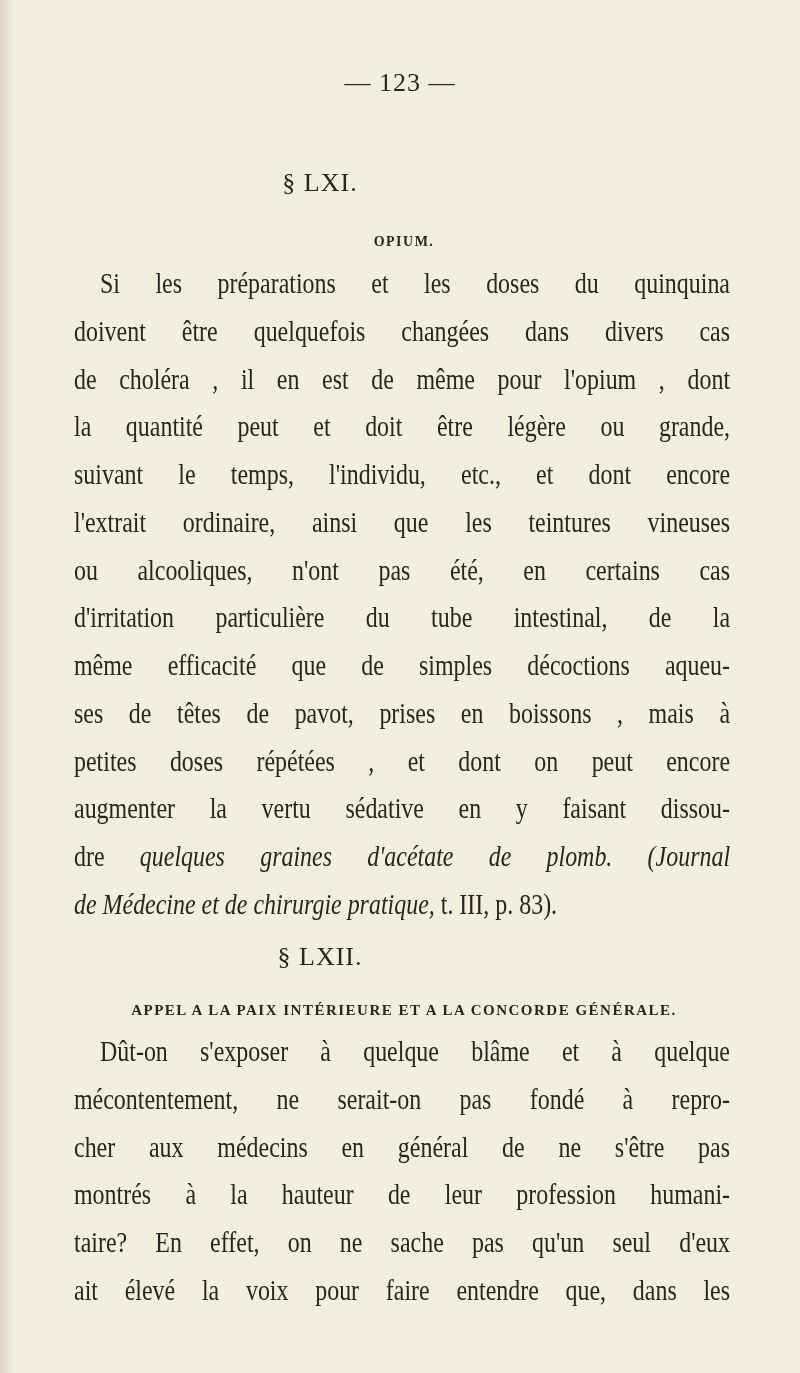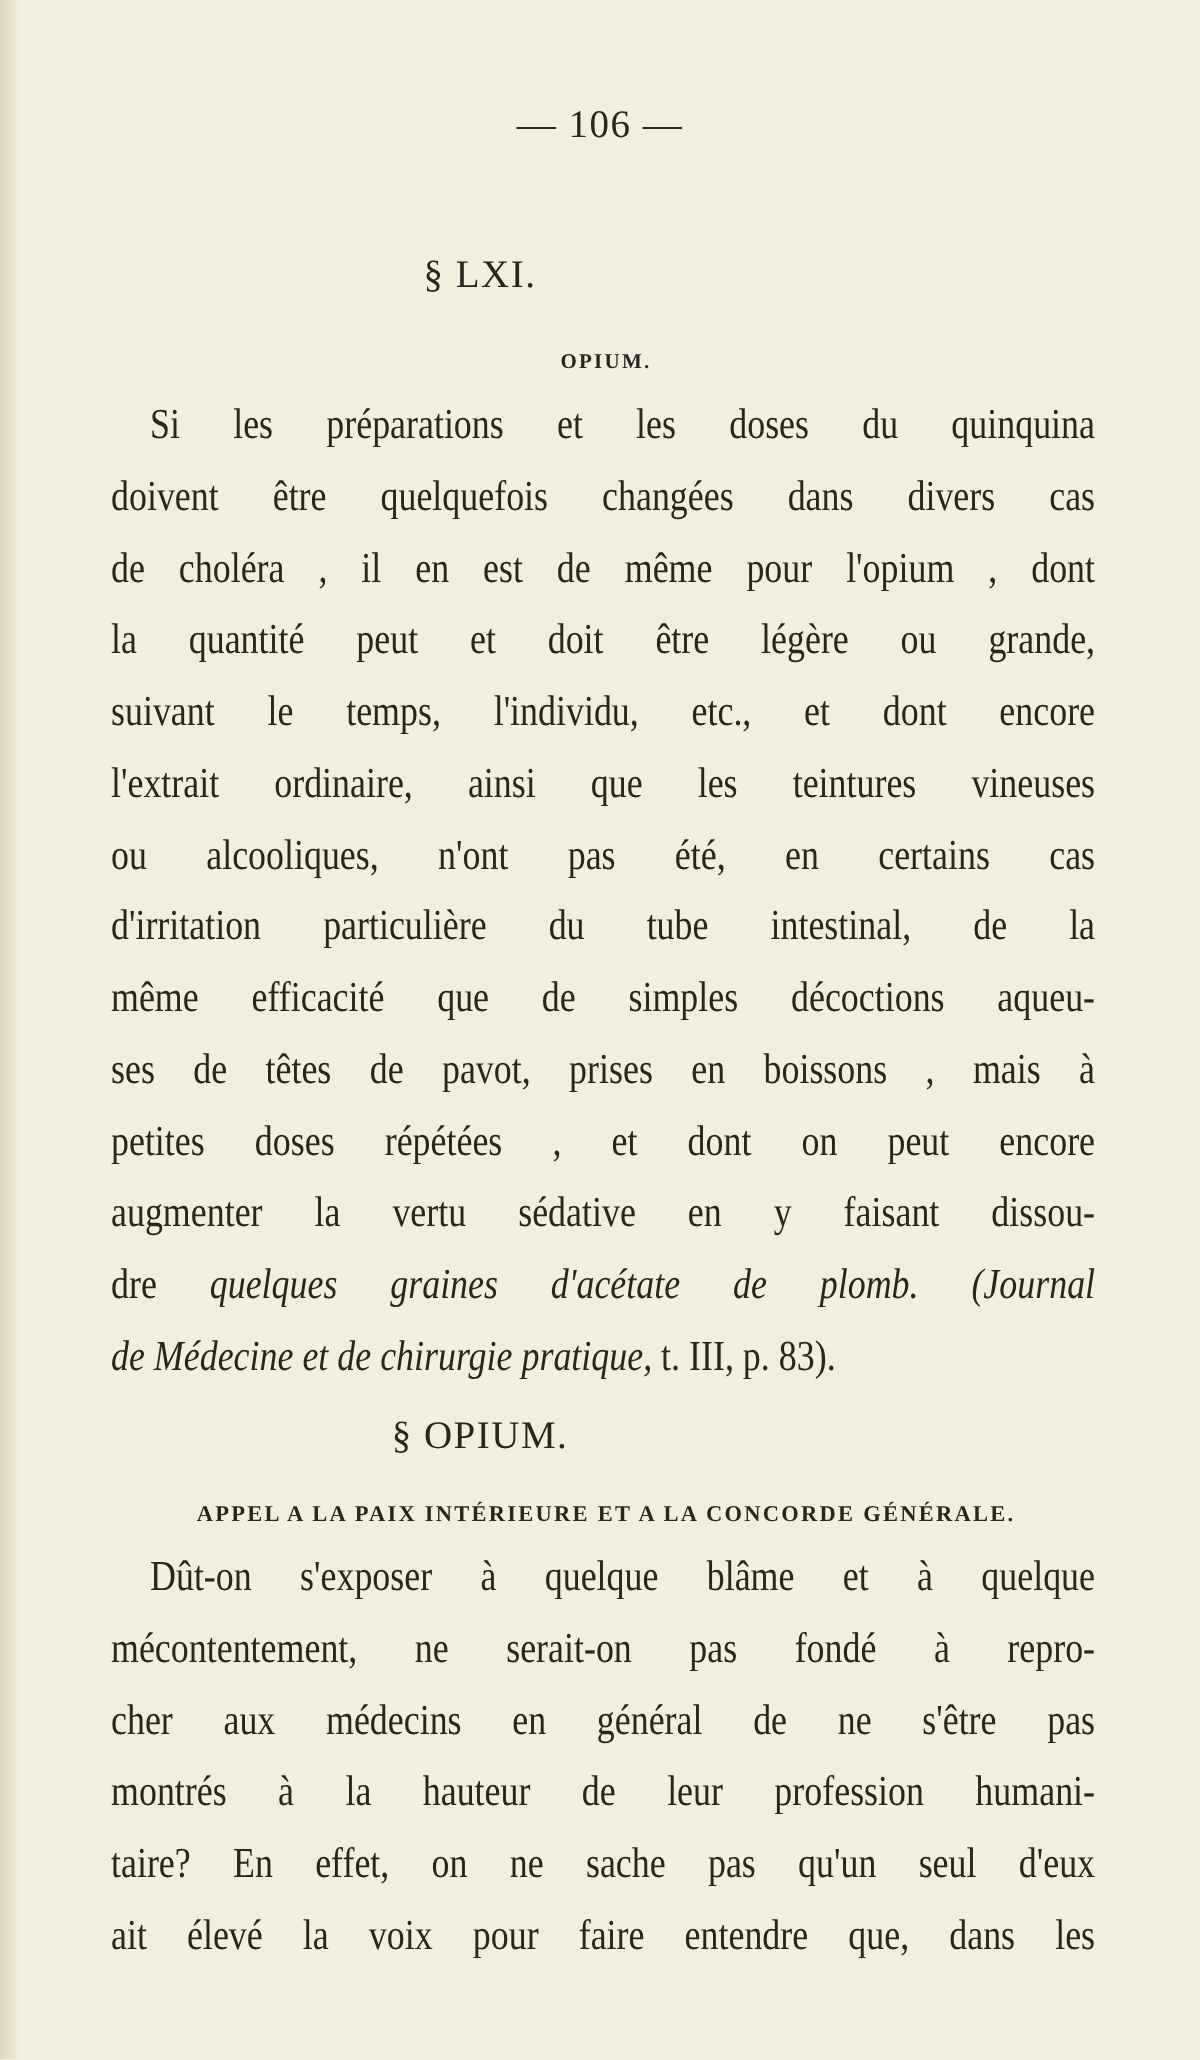--- a/index.html
+++ b/index.html
@@ -64,41 +64,41 @@
     }
     .line.indent { left: 100px; width: 750px; }
     .line.last { text-align-last: left; }
     .it { font-style: italic; }
   </style>
 </head>
 <body>
 
 <div class="page-edge"></div>
 
-<div class="page-number">— 106 —</div>
+<div class="page-number">— 123 —</div>
 
 <div class="section-mark" style="top:168px">§ LXI.</div>
 <div class="section-title" style="top:234px; font-size:14px;">OPIUM.</div>
 
 <div class="line indent" style="top:266px">Si les préparations et les doses du quinquina</div>
 <div class="line" style="top:314px">doivent être quelquefois changées dans divers cas</div>
 <div class="line" style="top:362px">de choléra , il en est de même pour l'opium , dont</div>
 <div class="line" style="top:409px">la quantité peut et doit être légère ou grande,</div>
 <div class="line" style="top:457px">suivant le temps, l'individu, etc., et dont encore</div>
 <div class="line" style="top:505px">l'extrait ordinaire, ainsi que les teintures vineuses</div>
 <div class="line" style="top:553px">ou alcooliques, n'ont pas été, en certains cas</div>
 <div class="line" style="top:600px">d'irritation particulière du tube intestinal, de la</div>
 <div class="line" style="top:648px">même efficacité que de simples décoctions aqueu-</div>
 <div class="line" style="top:696px">ses de têtes de pavot, prises en boissons , mais à</div>
 <div class="line" style="top:744px">petites doses répétées , et dont on peut encore</div>
 <div class="line" style="top:791px">augmenter la vertu sédative en y faisant dissou-</div>
 <div class="line" style="top:839px"><span>dre </span><span class="it">quelques graines d'acétate de plomb. (Journal</span></div>
 <div class="line last" style="top:887px"><span class="it">de Médecine et de chirurgie pratique,</span><span> t. III, p. 83).</span></div>
 
-<div class="section-mark" style="top:942px">§ OPIUM.</div>
+<div class="section-mark" style="top:942px">§ LXII.</div>
 <div class="section-title" style="top:1002px">APPEL A LA PAIX INTÉRIEURE ET A LA CONCORDE GÉNÉRALE.</div>
 
 <div class="line indent" style="top:1034px">Dût-on s'exposer à quelque blâme et à quelque</div>
 <div class="line" style="top:1082px">mécontentement, ne serait-on pas fondé à repro-</div>
 <div class="line" style="top:1130px">cher aux médecins en général de ne s'être pas</div>
 <div class="line" style="top:1177px">montrés à la hauteur de leur profession humani-</div>
 <div class="line" style="top:1225px">taire? En effet, on ne sache pas qu'un seul d'eux</div>
 <div class="line" style="top:1273px">ait élevé la voix pour faire entendre que, dans les</div>
 
 </body></html>

